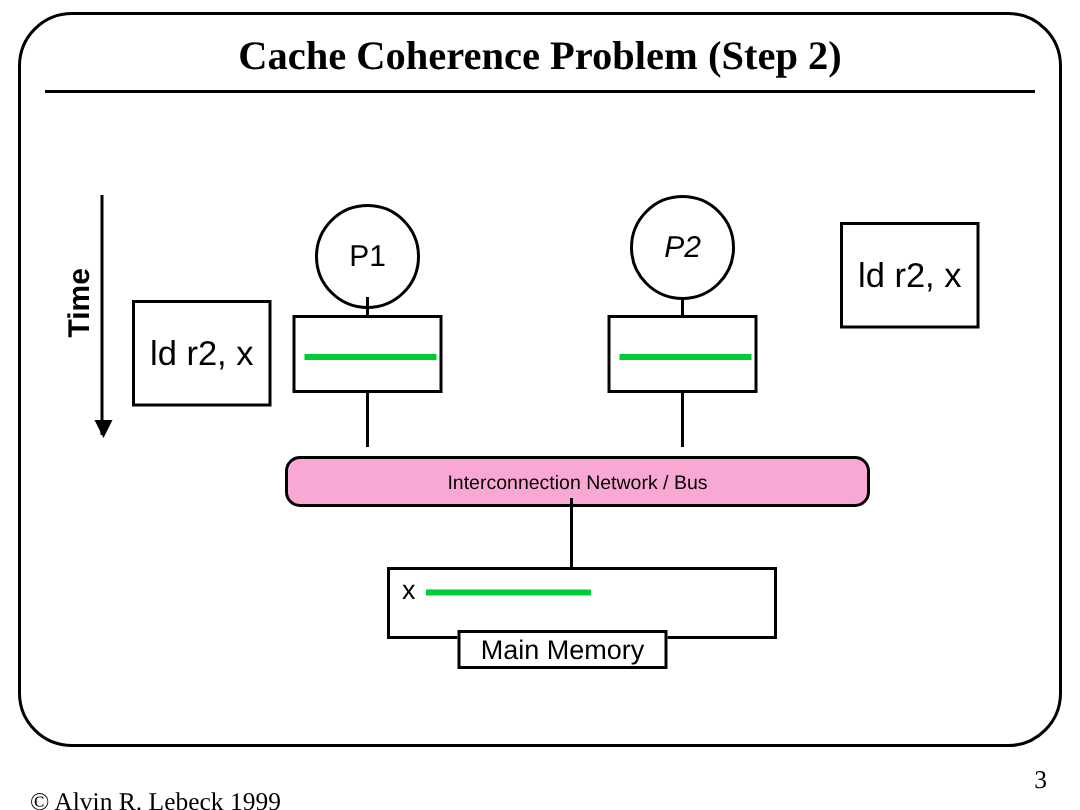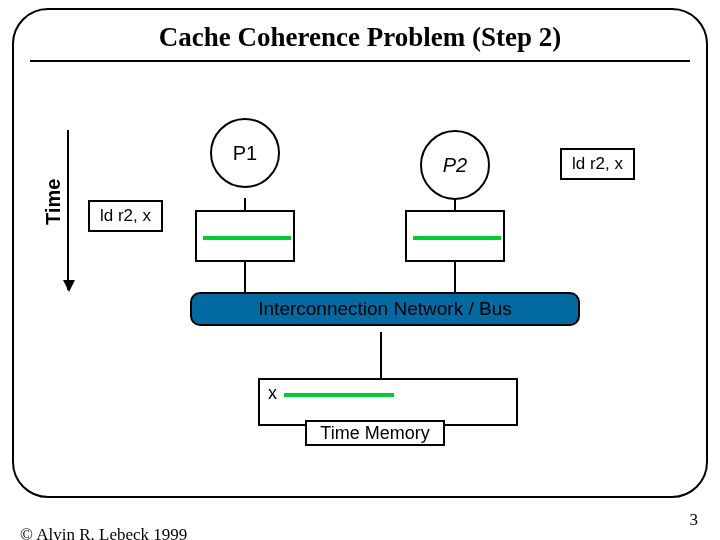--- a/index.html
+++ b/index.html
@@ -74,21 +74,21 @@
     height: 70px;
     border: 2px solid #000;
     border-radius: 50%;
     background: #fff;
     box-sizing: border-box;
     font-size: 20px;
     display: flex;
     align-items: center;
     justify-content: center;
   }
-  .p1 { left: 210px; top: 118px; }
+  .p1 { left: 210px; top: 136px; }
   .p2 { left: 420px; top: 130px; font-style: italic; }
 
   
   .cache {
     position: absolute;
     width: 100px;
     height: 52px;
     border: 2px solid #000;
     box-sizing: border-box;
     background: #fff;
@@ -111,31 +111,31 @@
     height: 12px;
     border-left: 2px solid #000;
   }
   .stem.s1 { left: 244px; top: 198px; }
   .stem.s2 { left: 454px; top: 198px; }
 
   
   .bus {
     position: absolute;
     left: 190px;
-    top: 292px;
+    top: 304px;
     width: 390px;
     height: 34px;
     border: 2px solid #000;
     border-radius: 10px;
     box-sizing: border-box;
-    font-size: 19px;
+    font-size: 13px;
     display: flex;
     align-items: center;
     justify-content: center;
-    background: #0369a1;
+    background: #f9a8d4;
   }
   
   .bstem {
     position: absolute;
     width: 0;
     border-left: 2px solid #000;
     top: 262px;
     height: 36px;
   }
   .bstem.b1 { left: 244px; }
@@ -187,22 +187,22 @@
     width: 0;
     height: 46px;
     border-left: 2px solid #000;
   }
 
   
   .ld-box {
     position: absolute;
     border: 2px solid #000;
     box-sizing: border-box;
-    font-size: 17px;
-    padding: 4px 10px;
+    font-size: 23px;
+    padding: 20px 10px;
     background: #fff;
   }
   .ld1 { left: 88px; top: 200px; }
   .ld2 { left: 560px; top: 148px; }
 
   
   .copyright {
     position: absolute;
     left: 20px;
     top: 510px;
@@ -245,19 +245,19 @@
 <div class="bstem b1"></div>
 <div class="bstem b2"></div>
 
 <div class="bus">Interconnection Network / Bus</div>
 
 <div class="mem-stem"></div>
 
 <div class="mem-box"></div>
 <div class="mem-x">x</div>
 <div class="mem-line"></div>
-<div class="mem-label">Time Memory</div>
+<div class="mem-label">Main Memory</div>
 
 <div class="ld-box ld1">ld r2, x</div>
 <div class="ld-box ld2">ld r2, x</div>
 
 <div class="copyright">© Alvin R. Lebeck 1999</div>
 <div class="pagenum">3</div>
 
 </body></html>

